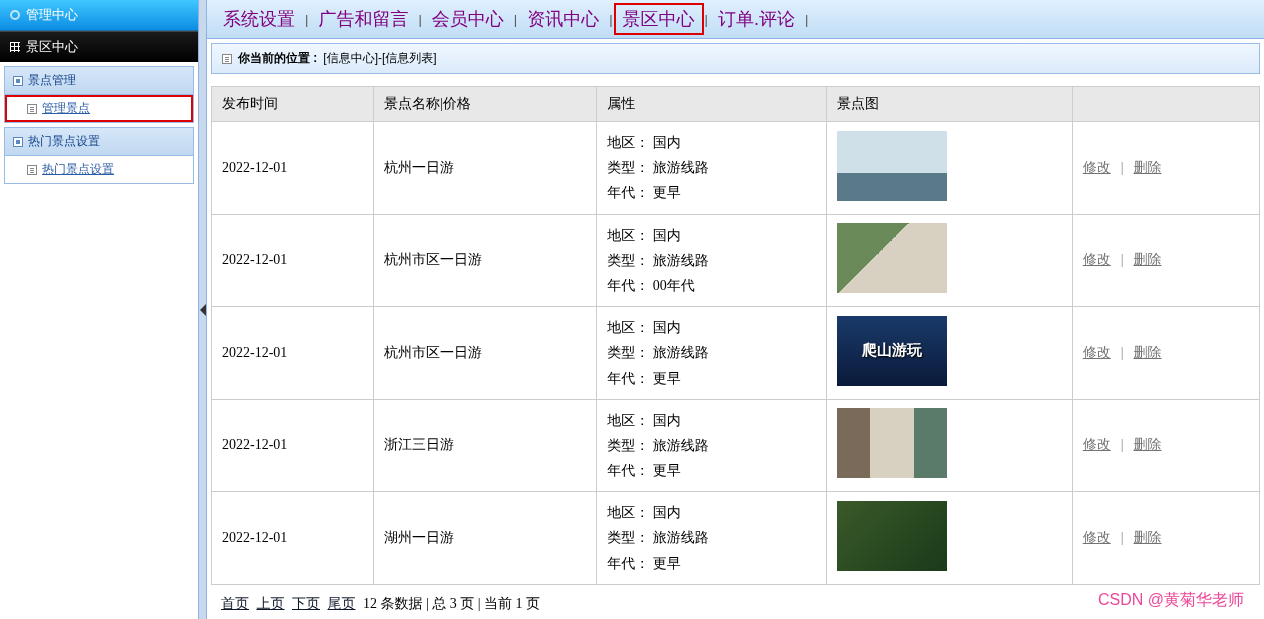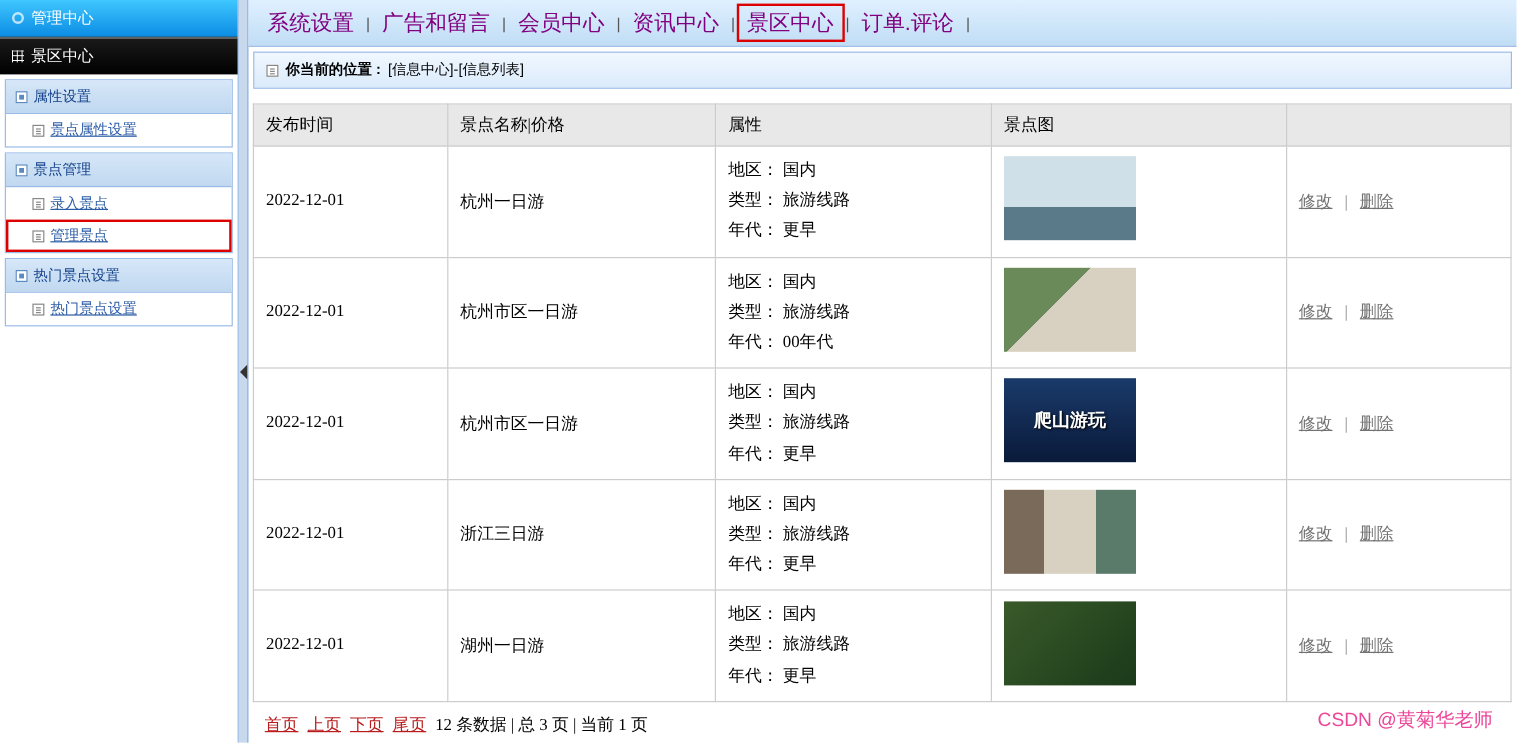--- a/index.html
+++ b/index.html
@@ -66,21 +66,21 @@
     .content { flex: 1; padding: 12px 4px; overflow: auto; font-family: Liberation Serif, serif; }
     table { width: 100%; border-collapse: collapse; }
     th { background: #e8e8e8; border: 1px solid #ccc; padding: 8px 10px; text-align: left; font-weight: normal; font-size: 14px; }
     td { border: 1px solid #ccc; padding: 8px 10px; font-size: 14px; vertical-align: middle; }
     .attr-line { line-height: 1.8; }
     .thumb { width: 110px; height: 70px; display: inline-block; }
     .action-link { color: #737373; text-decoration: underline; }
     .action-sep { color: #888; margin: 0 10px; }
     
     .pager { padding: 10px; font-size: 14px; }
-    .pager a { color: #b91c1c; text-decoration: underline; margin-right: 4px; text-align: right; }
+    .pager a { color: #0f172a; text-decoration: underline; margin-right: 4px; text-align: right; }
     
     .watermark { position: absolute; right: 20px; bottom: 8px; color: #ec4899; font-size: 16px; pointer-events: none; }
     
     
     .ph1 { background: linear-gradient(to bottom, #cfe0e8 60%, #5a7a8a 60%); }
     .ph2 { background: linear-gradient(135deg, #6a8a5a 40%, #d8d0c0 40%); }
     .ph3 { background: linear-gradient(to bottom, #1a3a6a, #0a1a3a); position: relative; }
     .ph3::after { content: attr(data-txt); color: #fff; font-weight: bold; position: absolute; inset: 0; display:flex; align-items:center; justify-content:center; font-size:15px; text-shadow:1px 1px 2px #000; }
     .ph4 { background: linear-gradient(90deg, #7a6a5a 30%, #d8d0c0 30%, #d8d0c0 70%, #5a7a6a 70%); }
     .ph5 { background: linear-gradient(135deg, #3a5a2a, #1a3a1a); }
@@ -96,35 +96,21 @@
       <span>管理中心</span>
     </div>
     <div class="section-header">
       <span class="grid-icon"></span>
       <span>景区中心</span>
     </div>
     <div id="sidebar-groups">
         <div class="menu-group">
           <div class="menu-group-title">
             <span class="sq-icon"></span>
-            <span>属性设置</span>
-          </div>
-          <div class="menu-item">
-            <span class="doc-icon"></span>
-            <a href="#">景点属性设置</a>
-          </div>
-        </div>
-        <div class="menu-group">
-          <div class="menu-group-title">
-            <span class="sq-icon"></span>
             <span>景点管理</span>
-          </div>
-          <div class="menu-item">
-            <span class="doc-icon"></span>
-            <a href="#">录入景点</a>
           </div>
           <div class="menu-item highlighted">
             <span class="doc-icon"></span>
             <a href="#">管理景点</a>
           </div>
         </div>
         <div class="menu-group">
           <div class="menu-group-title">
             <span class="sq-icon"></span>
             <span>热门景点设置</span>

